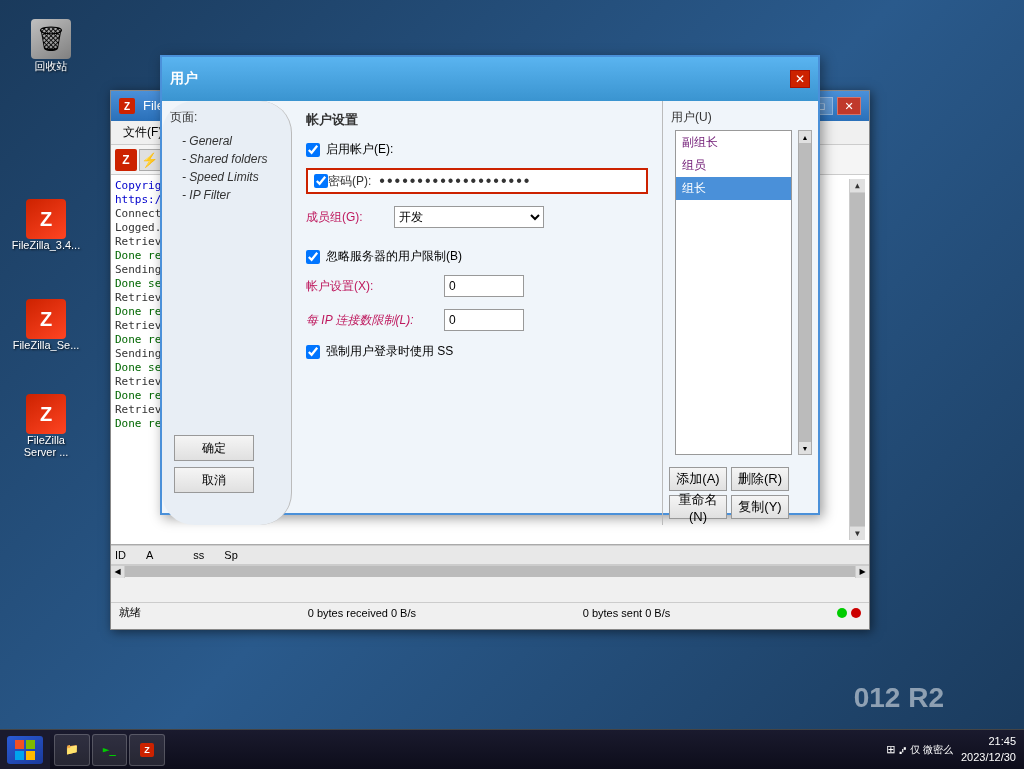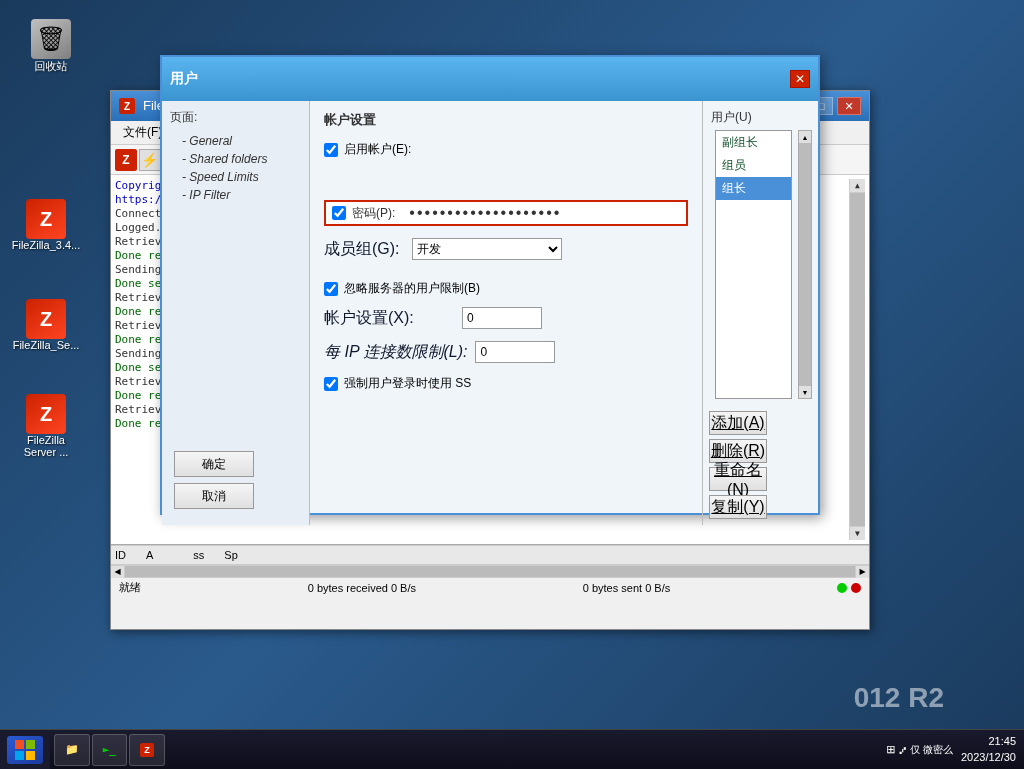--- a/index.html
+++ b/index.html
@@ -264,20 +264,21 @@
     
     .status-bar {
       height: 20px;
       background: #f0f0f0;
       border-top: 1px solid #ccc;
       display: flex;
       align-items: center;
       justify-content: space-between;
       padding: 0 8px;
       font-size: 11px;
+      margin-top: 25px;
     }
 
     .status-indicators {
       display: flex;
       align-items: center;
       gap: 4px;
     }
 
     .status-dot {
       width: 10px;
@@ -325,24 +326,25 @@
       cursor: pointer;
     }
 
     .dialog-body {
       display: flex;
       height: calc(100% - 32px);
     }
 
     
     .dialog-sidebar {
-      width: 148px;
+      width: 130px;
       background: #e8eef5;
       border-right: 1px solid #bbb;
       padding: 8px;
+      border-radius: 32px;
     }
 
     .sidebar-label {
       font-size: 12px;
       color: #333;
       margin-bottom: 6px;
     }
 
     .sidebar-nav {
       list-style: none;
@@ -373,33 +375,31 @@
     }
 
     .form-row {
       display: flex;
       align-items: center;
       gap: 8px;
       margin-bottom: 4px;
     }
 
     .form-label {
-      font-size: 16px;
-      color: #0f172a;
+      font-size: 12px;
+      color: #be185d;
       min-width: 80px;
     }
 
     .password-row {
       display: flex;
       align-items: center;
-      gap: 6px;
       border: 2px solid #cc2200;
       padding: 3px 6px;
       background: white;
-      margin-top: 32px;
     }
 
     .checkbox-row {
       display: flex;
       align-items: center;
       gap: 6px;
       margin-bottom: 2px;
     }
 
     .checkbox-input {
@@ -419,21 +419,21 @@
       width: 80px;
       height: 22px;
       padding: 2px 4px;
       border: 1px solid #999;
       background: white;
       font-size: 12px;
     }
 
     
     .dialog-right {
-      width: 116px;
+      width: 156px;
       border-left: 1px solid #bbb;
       display: flex;
       flex-direction: column;
     }
 
     .user-list-label {
       font-size: 12px;
       color: #333;
       padding: 8px 8px 4px;
     }
@@ -443,42 +443,41 @@
       border: 1px solid #999;
       margin: 0 6px;
       background: white;
       overflow: auto;
     }
 
     .user-item {
       padding: 3px 6px;
       font-size: 12px;
       cursor: pointer;
-      color: #14532d;
+      color: #701a75;
     }
     .user-item.selected { background: #4a90d9; color: white; }
 
     .user-buttons {
       display: flex;
       flex-wrap: wrap;
       gap: 4px;
       padding: 6px;
     }
 
     .user-btn {
       width: 58px;
       height: 24px;
       background: linear-gradient(to bottom, #f5f5f5, #e0e0e0);
       border: 1px solid #999;
-      font-size: 16px;
-      cursor: pointer;
-      display: flex;
-      align-items: center;
-      justify-content: center;
-      text-decoration: underline;
+      font-size: 13px;
+      cursor: pointer;
+      display: flex;
+      align-items: center;
+      justify-content: center;
     }
 
     
     .desc-label {
       font-size: 12px;
       color: #333;
       margin-top: 4px;
     }
 
     .desc-textarea {
@@ -663,21 +662,21 @@
 
       <div class="dialog-sidebar">
         <div class="sidebar-label">页面:</div>
         <ul class="sidebar-nav">
           <li>- General</li>
           <li>- Shared folders</li>
           <li>- Speed Limits</li>
           <li>- IP Filter</li>
         </ul>
 
-        <div style="position:absolute;bottom:4px;left:12px;display:flex;flex-direction:column;gap:6px;">
+        <div style="position:absolute;bottom:20px;left:12px;display:flex;flex-direction:column;gap:6px;">
           <button class="footer-btn">确定</button>
           <button class="footer-btn">取消</button>
         </div>
       </div>
 
       <div class="dialog-main">
         <div class="section-title">帐户设置</div>
 
         <div class="checkbox-row">
           <input type="checkbox" class="checkbox-input" checked="" style="">

